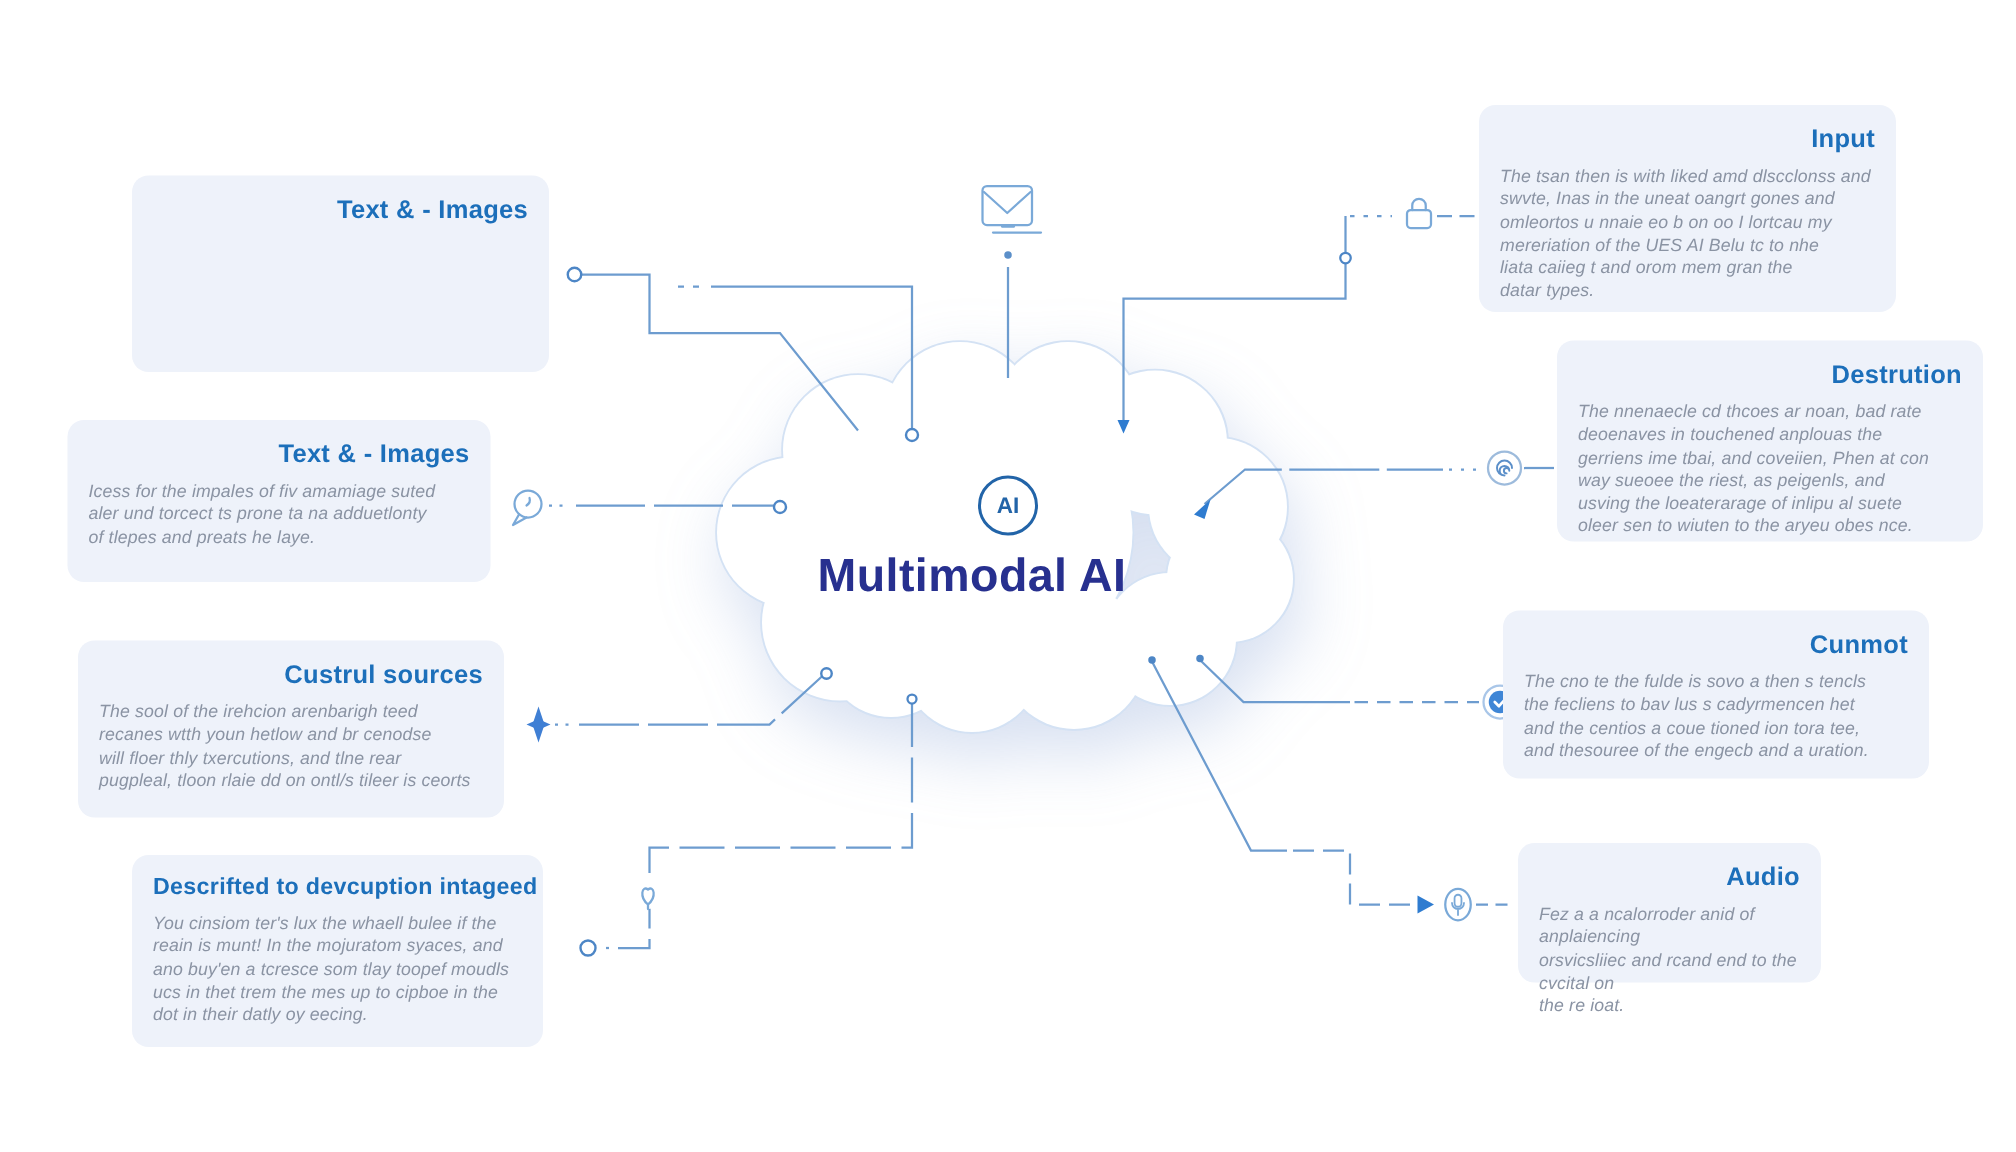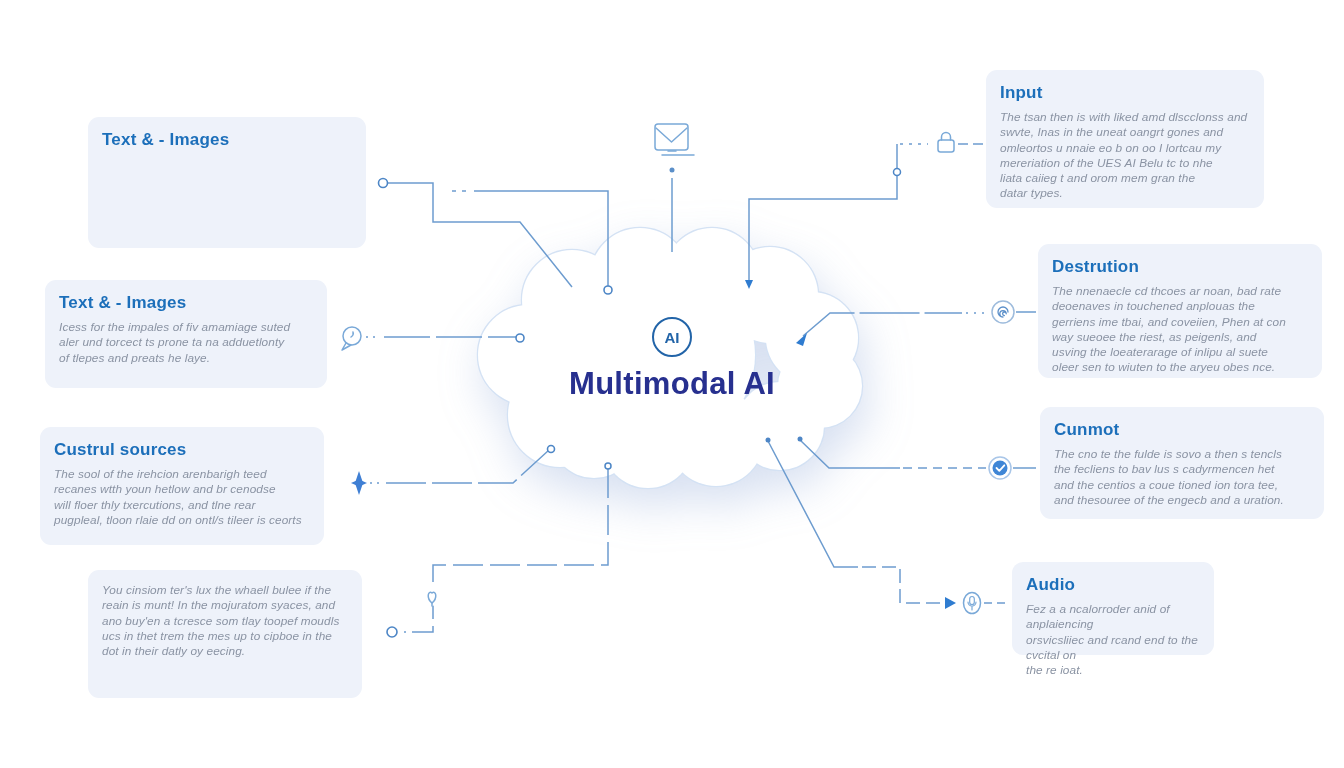--- a/index.html
+++ b/index.html
@@ -7,35 +7,35 @@
     position:relative;width:1344px;height:768px;background:#ffffff;overflow:hidden;
     font-family:"Liberation Sans",sans-serif;
   }
   svg.overlay{position:absolute;left:0;top:0;width:1344px;height:768px;z-index:1;}
   .cloud-shadow{filter:drop-shadow(6px 18px 22px rgba(110,145,205,.28));}
   .box{
     position:absolute;background:#eef2fa;border-radius:11px;
     padding:13px 14px;box-sizing:border-box;z-index:2;
   }
   .box h3{
-    margin:0 0 7px 0;font-size:17px;font-weight:bold;color:#1c6fba;letter-spacing:.2px;
+    margin:0 0 7px 0;font-size:17px;font-weight:bold;color:#1c6fba;letter-spacing:.2px;text-align:right;
   }
   .box.small-title h3{font-size:15.5px;white-space:nowrap;}
   .box p{
     margin:0;font-size:11.8px;line-height:15.3px;color:#8a93a3;white-space:pre-line;
     letter-spacing:.1px;
     font-style:italic;
   }
   .ai-badge{
     position:absolute;left:652px;top:317px;width:36px;height:36px;border:2px solid #2264a8;
     border-radius:50%;display:flex;align-items:center;justify-content:center;
     color:#2264a8;font-weight:bold;font-size:15px;z-index:3;background:#fff;
   }
   .cloud-title{
-    position:absolute;left:490px;top:366px;width:364px;text-align:center;
+    position:absolute;left:466px;top:366px;width:364px;text-align:center;
     font-size:31px;font-weight:bold;color:#27308f;z-index:3;letter-spacing:.3px;
   }
 </style>
 </head>
 <body>
 
 <div class="canvas">
 
   <svg class="overlay" viewBox="0 0 1344 768">
 
@@ -165,54 +165,55 @@
 
   <div class="box" style="left:88px;top:117px;width:278px;height:131px;">
     <h3>Text &amp; - Images</h3>
   </div>
   <div class="box" style="left:45px;top:280px;width:282px;height:108px;">
     <h3>Text &amp; - Images</h3>
     <p>Icess for the impales of fiv amamiage suted
 aler und torcect ts prone ta na adduetlonty
 of tlepes and preats he laye.</p>
   </div>
-  <div class="box" style="left:40px;top:427px;width:284px;height:118px;">
+  <div class="box" style="left:52px;top:427px;width:284px;height:118px;">
     <h3>Custrul sources</h3>
     <p>The sool of the irehcion arenbarigh teed
 recanes wtth youn hetlow and br cenodse
 will floer thly txercutions, and tlne rear
 pugpleal, tloon rlaie dd on ontl/s tileer is ceorts</p>
   </div>
   <div class="box small-title" style="left:88px;top:570px;width:274px;height:128px;">
+    <h3>Descrifted to devcuption intageed</h3>
     <p>You cinsiom ter's lux the whaell bulee if the
 reain is munt! In the mojuratom syaces, and
 ano buy'en a tcresce som tlay toopef moudls
 ucs in thet trem the mes up to cipboe in the
 dot in their datly oy eecing.</p>
   </div>
 
   <div class="box" style="left:986px;top:70px;width:278px;height:138px;">
     <h3>Input</h3>
     <p>The tsan then is with liked amd dlscclonss and
 swvte, Inas in the uneat oangrt gones and
 omleortos u nnaie eo b on oo I lortcau my
 mereriation of the UES AI Belu tc to nhe
 liata caiieg t and orom mem gran the
 datar types.</p>
   </div>
-  <div class="box" style="left:1038px;top:244px;width:284px;height:134px;">
+  <div class="box" style="left:1038px;top:227px;width:284px;height:134px;">
     <h3>Destrution</h3>
     <p>The nnenaecle cd thcoes ar noan, bad rate
 deoenaves in touchened anplouas the
 gerriens ime tbai, and coveiien, Phen at con
 way sueoee the riest, as peigenls, and
 usving the loeaterarage of inlipu al suete
 oleer sen to wiuten to the aryeu obes nce.</p>
   </div>
-  <div class="box" style="left:1040px;top:407px;width:284px;height:112px;">
+  <div class="box" style="left:1002px;top:407px;width:284px;height:112px;">
     <h3>Cunmot</h3>
     <p>The cno te the fulde is sovo a then s tencls
 the fecliens to bav lus s cadyrmencen het
 and the centios a coue tioned ion tora tee,
 and thesouree of the engecb and a uration.</p>
   </div>
   <div class="box" style="left:1012px;top:562px;width:202px;height:93px;">
     <h3>Audio</h3>
     <p>Fez a a ncalorroder anid of anplaiencing
 orsvicsliiec and rcand end to the cvcital on

